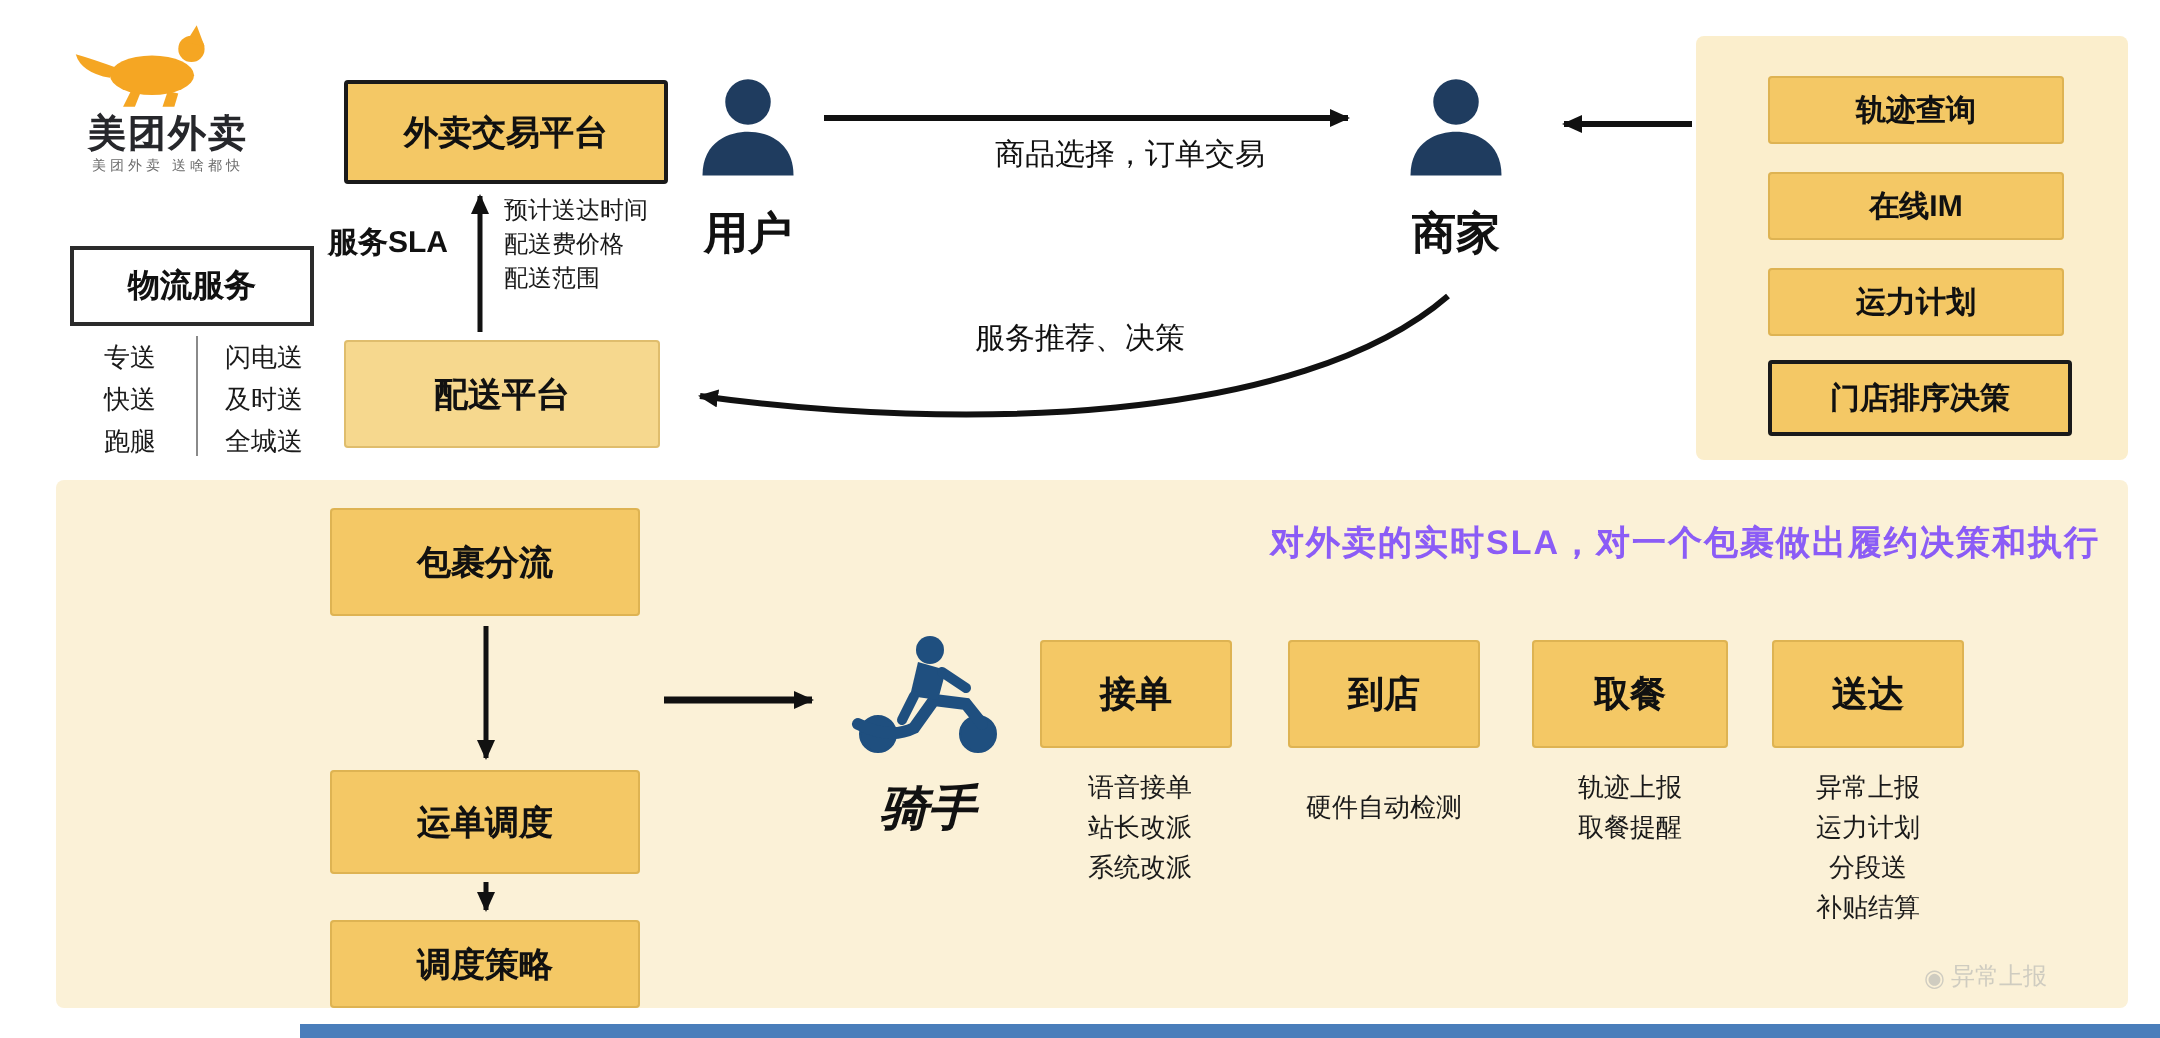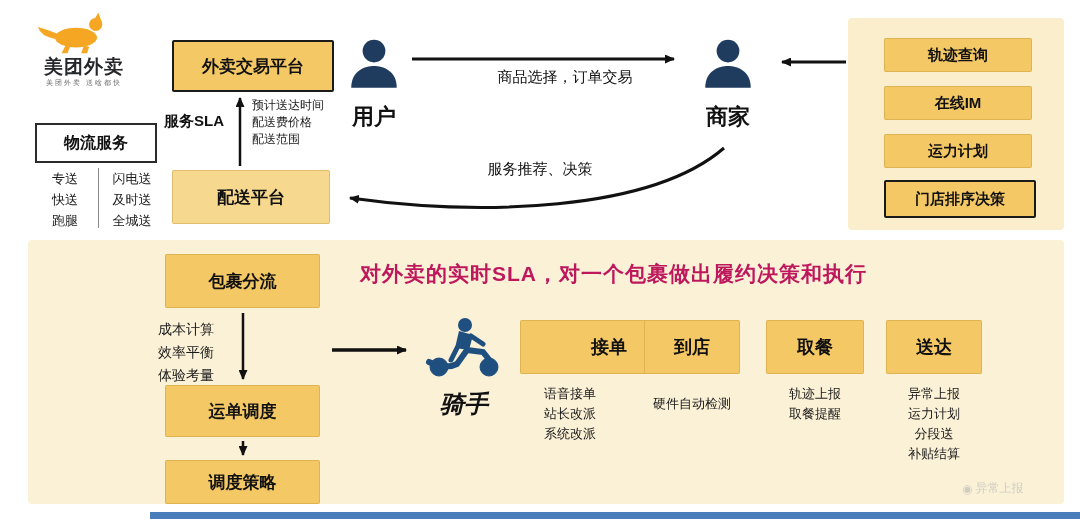--- a/index.html
+++ b/index.html
@@ -17,21 +17,21 @@
   .note{position:absolute;font-size:12px;line-height:17px;color:#1a1a1a;}
   .flow-label{position:absolute;font-size:15px;color:#111;text-align:center;}
   .small-list{position:absolute;font-size:13px;line-height:21px;color:#1a1a1a;}
   .centered{text-align:center;}
   svg.overlay{position:absolute;left:0;top:0;width:1080px;height:519px;pointer-events:none;}
   .logistics-title{position:absolute;background:#fff;border:2px solid #2b2b2b;font-weight:bold;
         font-size:16px;display:flex;align-items:center;justify-content:center;}
   .divider-v{position:absolute;width:1px;background:#8a8a8a;}
   .brand{position:absolute;font-weight:bold;font-size:19px;color:#26272b;letter-spacing:1px;}
   .tagline{position:absolute;font-size:7px;color:#6b6b6b;letter-spacing:2px;}
-  .big-title{position:absolute;font-weight:bold;font-size:21px;color:#be185d;text-align:left;letter-spacing:1px;}
+  .big-title{position:absolute;font-weight:bold;font-size:17px;color:#8b5cf6;text-align:right;letter-spacing:1px;}
   .watermark{position:absolute;font-size:12px;color:#9aa0a6;opacity:.45;display:flex;align-items:center;gap:3px;}
   .bluebar{position:absolute;background:#4A7EBB;}
 </style>
 </head>
 <body>
 
 <div class="canvas">
 
   <div class="panel right" style="left:848px;top:18px;width:216px;height:212px;"></div>
   <div class="panel bottom" style="left:28px;top:240px;width:1036px;height:264px;"></div>
@@ -95,44 +95,39 @@
   <div class="flow-label" style="left:450px;top:68px;width:230px;">商品选择，订单交易</div>
 
   <div class="gbox" style="left:884px;top:38px;width:148px;height:34px;font-size:15px;">轨迹查询</div>
   <div class="gbox" style="left:884px;top:86px;width:148px;height:34px;font-size:15px;">在线IM</div>
   <div class="gbox" style="left:884px;top:134px;width:148px;height:34px;font-size:15px;">运力计划</div>
   <div class="gbox dark-border" style="left:884px;top:180px;width:148px;height:34px;font-size:15px;">门店排序决策</div>
 
   <div class="big-title" style="left:360px;top:260px;width:690px;">对外卖的实时SLA，对一个包裹做出履约决策和执行</div>
 
   <div class="gbox" style="left:165px;top:254px;width:155px;height:54px;">包裹分流</div>
-  <div class="small-list" style="left:158px;top:318px;font-size:14px;line-height:23px;">
-    <div>成本计算</div>
-    <div>效率平衡</div>
-    <div>体验考量</div>
-  </div>
   <div class="gbox" style="left:165px;top:385px;width:155px;height:52px;">运单调度</div>
   <div class="gbox" style="left:165px;top:460px;width:155px;height:44px;">调度策略</div>
 
   <div class="abs" style="left:418px;top:314px;">
     <svg viewBox="0 0 90 66" width="92" height="66">
       <g fill="#1F4F7F" stroke="#1F4F7F">
         <circle cx="20" cy="53" r="9" fill="#1F4F7F"></circle>
         <circle cx="70" cy="53" r="9" fill="#1F4F7F"></circle>
         <path d="M10 48 Q26 56 38 50 L48 36 L64 38 L72 48" fill="none" stroke-width="6" stroke-linecap="round"></path>
         <circle cx="46" cy="11" r="7" stroke="none"></circle>
         <path d="M40 17 L54 21 L50 36 L36 34 Z" stroke="none"></path>
         <path d="M52 22 L64 30" stroke-width="5" stroke-linecap="round"></path>
         <path d="M38 34 L32 46" stroke-width="5" stroke-linecap="round"></path>
       </g>
     </svg>
   </div>
   <div class="label-big" style="left:418px;top:388px;width:92px;font-size:24px;font-style:italic;">骑手</div>
 
-  <div class="gbox" style="left:520px;top:320px;width:96px;height:54px;font-size:18px;padding-left:41px;">接单</div>
+  <div class="gbox" style="left:520px;top:320px;width:96px;height:54px;font-size:18px;">接单</div>
   <div class="small-list centered" style="left:512px;top:384px;width:116px;line-height:20px;">
     <div>语音接单</div>
     <div>站长改派</div>
     <div>系统改派</div>
   </div>
 
   <div class="gbox" style="left:644px;top:320px;width:96px;height:54px;font-size:18px;">到店</div>
   <div class="small-list centered" style="left:614px;top:394px;width:156px;line-height:20px;">
     <div>硬件自动检测</div>
   </div>

